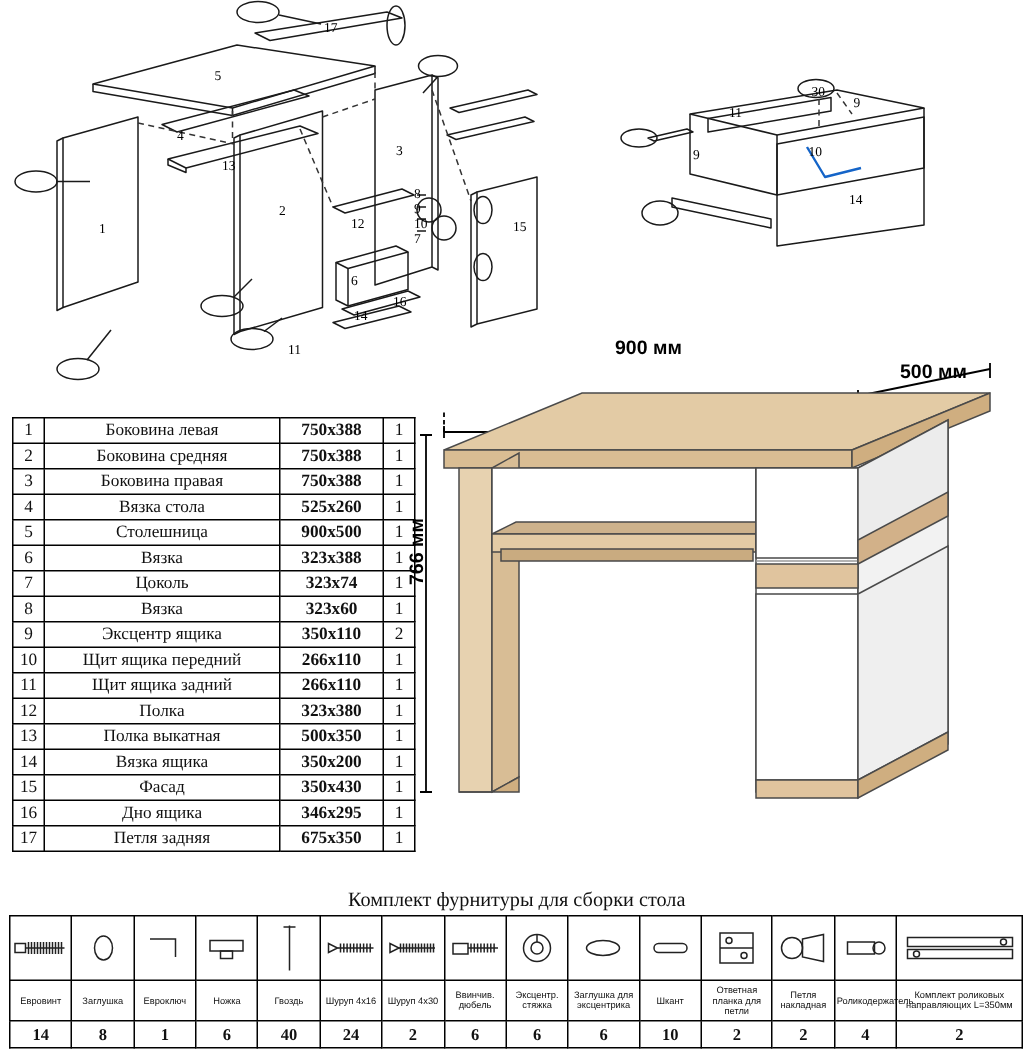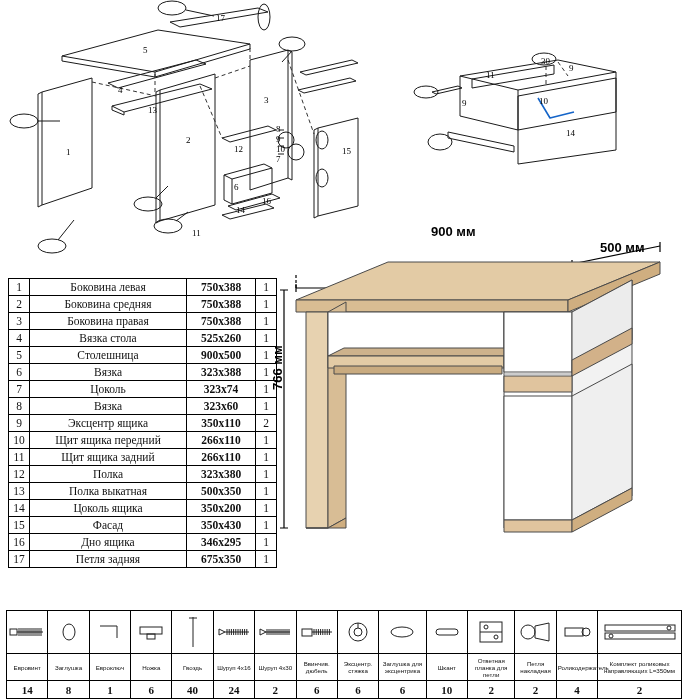--- a/index.html
+++ b/index.html
@@ -287,21 +287,21 @@
           <td class="qt">1</td>
         </tr>
         <tr>
           <td class="num">13</td>
           <td class="nm">Полка выкатная</td>
           <td class="dim">500х350</td>
           <td class="qt">1</td>
         </tr>
         <tr>
           <td class="num">14</td>
-          <td class="nm">Цоколь ящика</td>
+          <td class="nm">Вязка ящика</td>
           <td class="dim">350х200</td>
           <td class="qt">1</td>
         </tr>
         <tr>
           <td class="num">15</td>
           <td class="nm">Фасад</td>
           <td class="dim">350х430</td>
           <td class="qt">1</td>
         </tr>
         <tr>
@@ -363,24 +363,25 @@
         <polygon points="300,168 360,136 360,260 300,292" fill="#efefef"></polygon>
 
         <polygon points="232,292 232,304 300,304 300,292" fill="#e0c49e"></polygon>
         <polygon points="300,292 360,260 360,272 300,304" fill="#cfae80"></polygon>
 
         <polygon points="34,300 56,300 74,290 74,300" fill="#cfae80"></polygon>
       </g>
     </svg>
   </div>
 
-  <div class="dimlbl" style="left:431px;top:224px;">900 мм</div>
+  <div class="dimlbl" style="left:410px;top:224px;">900 мм</div>
   <div class="dimlbl" style="left:600px;top:240px;">500 мм</div>
   <div class="dimlbl vert" style="left:270px;top:390px;">766 мм</div>
 
+  <div class="kit-title">Комплект фурнитуры для сборки стола</div>
   <table class="kit">
     <tbody>
       <tr class="icons" id="kit-icons">
           <td style="width: 40px;">
             <svg class="ic" width="36" height="16">
               <rect x="1" y="5" width="7" height="6" stroke="#222" fill="none" stroke-width="1"></rect>
               <line x1="8" y1="8" x2="34" y2="8" stroke="#222"></line>
               <g stroke="#222">
                 <line x1="10" y1="4" x2="10" y2="12"></line>
                 <line x1="12" y1="4" x2="12" y2="12"></line>

